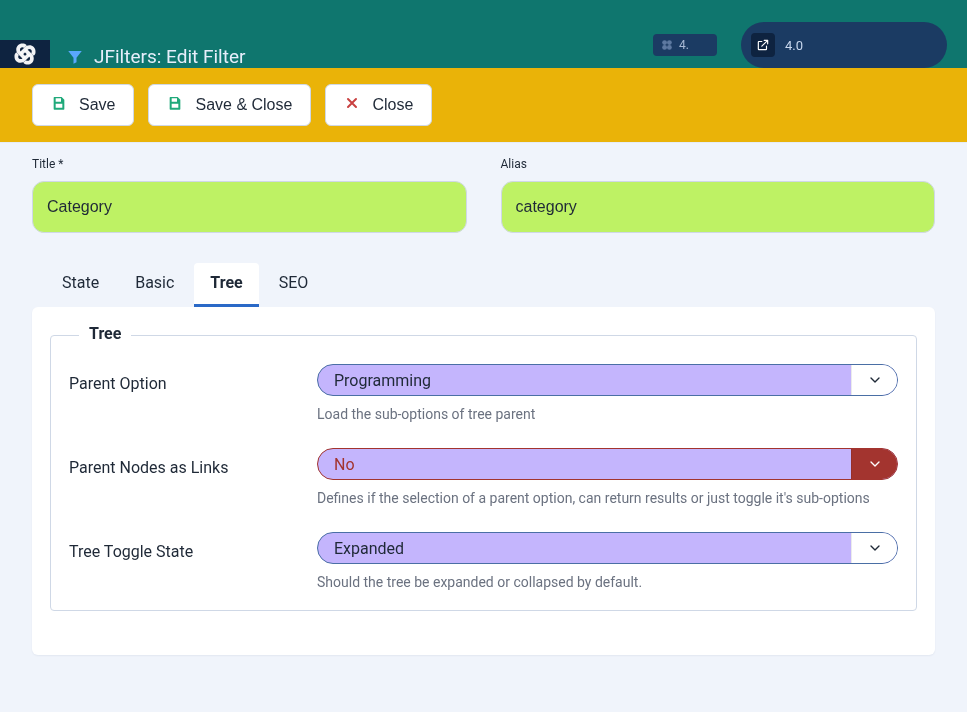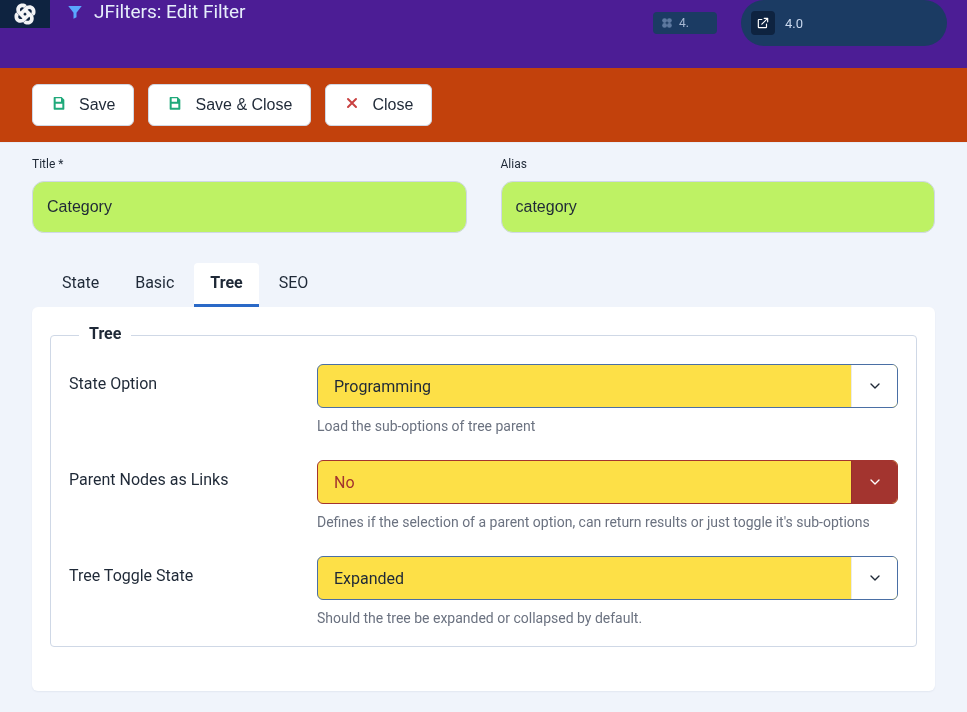--- a/index.html
+++ b/index.html
@@ -8,23 +8,23 @@
       background: #f0f4fb;
       color: #1f2937;
       width: 967px;
       height: 712px;
       overflow: hidden;
     }
 
     
     .header {
       display: flex;
-      align-items: flex-start;
+      align-items: flex-end;
       height: 68px;
-      background: #4c1d95;
+      background: #0f766e;
       color: #fff;
     }
     .logo-box {
       width: 50px;
       background: #0e2340;
       display: flex;
       align-items: center;
       justify-content: center;
     }
     .logo-box svg { width: 28px; height: 28px; }
@@ -71,21 +71,21 @@
       display: flex; align-items: center; justify-content: center;
     }
     .pill .pill-icon svg { width: 14px; height: 14px; }
     .pill .pill-text { font-size: 13px; color: #c9d8ee; }
 
     
     .toolbar {
       display: flex;
       gap: 14px;
       padding: 16px 32px 16px 32px;
-      background: #c2410c;
+      background: #eab308;
       border-bottom: 1px solid #e5ecf7;
     }
     .btn {
       display: flex;
       align-items: center;
       gap: 12px;
       background: #fff;
       border: 1px solid #cfd8e6;
       border-radius: 6px;
       padding: 10px 18px;
@@ -176,24 +176,24 @@
     .fs-label {
       width: 248px;
       padding-top: 10px;
       font-size: 16px;
       color: #1f2937;
     }
     .fs-control { flex: 1; }
     .select {
       display: flex;
       border: 1px solid #4a6fa5;
-      border-radius: 6px;
+      border-radius: 18px;
       overflow: hidden;
-      height: 44px;
-      background: #fde047;
+      height: 32px;
+      background: #c4b5fd;
     }
     .select.danger .select-arrow { background: #a3342f; }
     .select.danger { border-color: #a3342f; }
     .select.danger .select-value { color: #a3342f; }
     .select-value {
       flex: 1;
       display: flex;
       align-items: center;
       padding: 0 16px;
       font-size: 16px;
@@ -300,21 +300,21 @@
     <div class="tab">Basic</div>
     <div class="tab active">Tree</div>
     <div class="tab">SEO</div>
   </div>
 
   <div class="card">
     <div class="fs">
       <div class="legend">Tree</div>
 
       <div class="fs-row">
-        <div class="fs-label">State Option</div>
+        <div class="fs-label">Parent Option</div>
         <div class="fs-control">
           <div class="select">
             <div class="select-value">Programming</div>
             <div class="select-arrow">
               <svg viewBox="0 0 24 24" fill="none">
                   <path d="M6 9l6 6 6-6" stroke="#1f2937" stroke-width="2" stroke-linecap="round" stroke-linejoin="round"></path>
                 </svg>
             </div>
           </div>
           <div class="help">Load the sub-options of tree parent</div>

